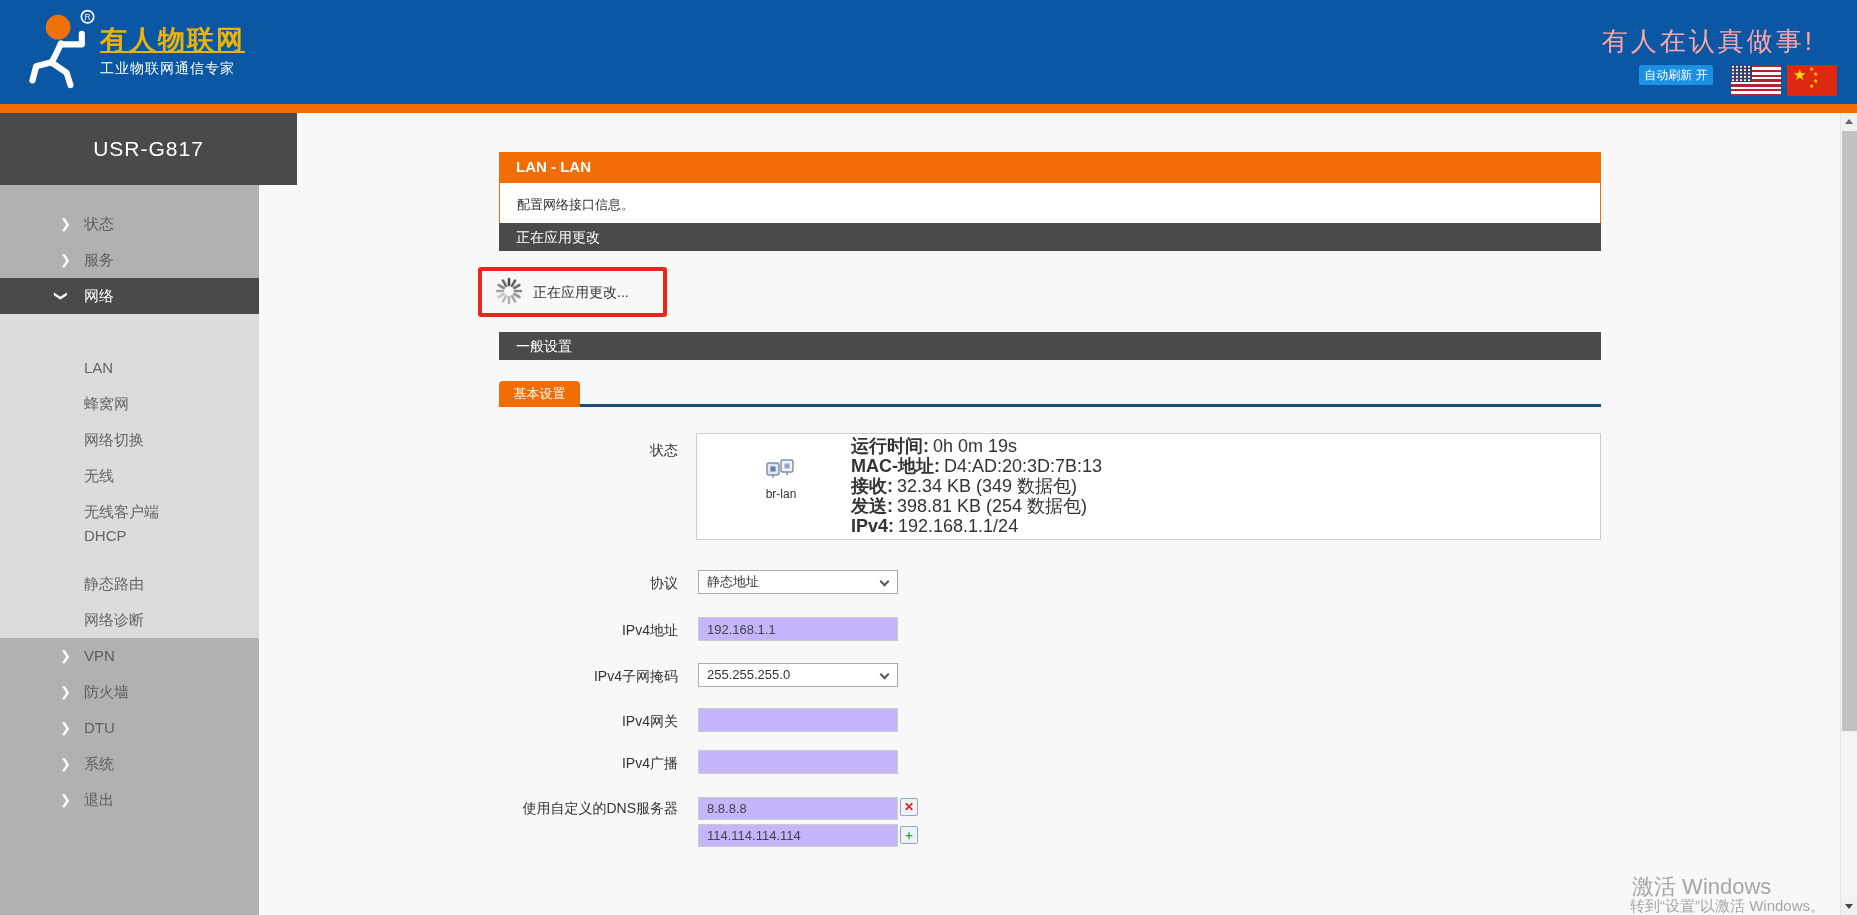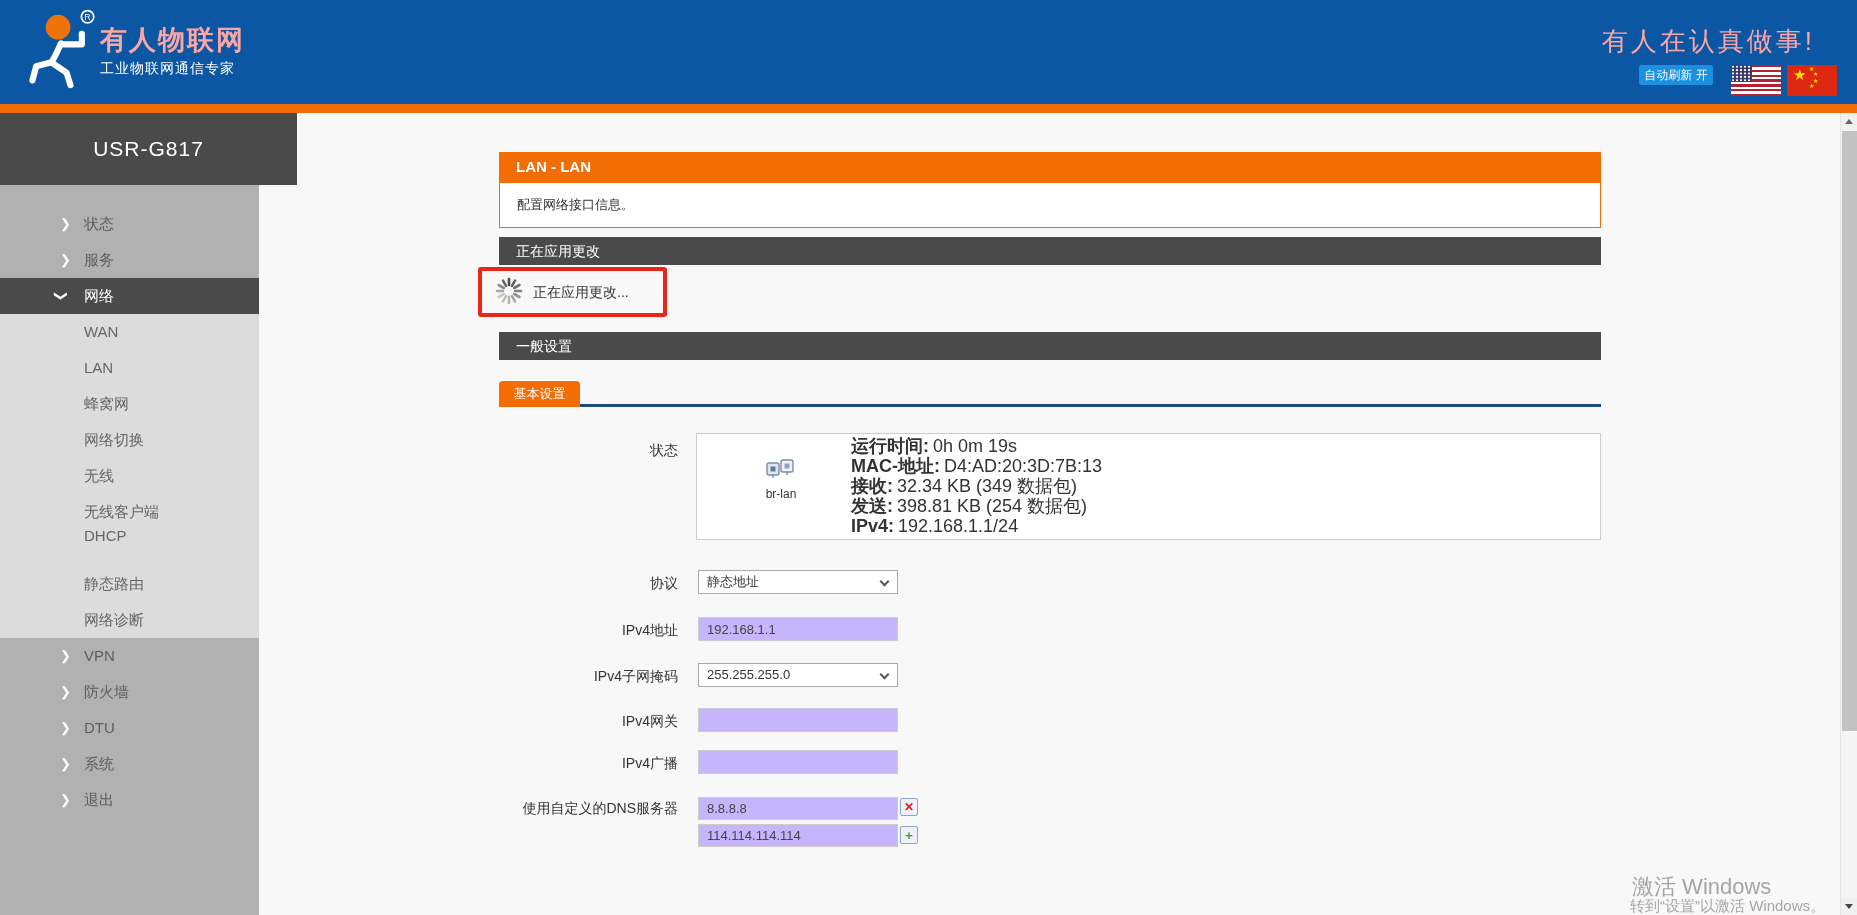--- a/index.html
+++ b/index.html
@@ -4,21 +4,21 @@
 <style>
   * { margin:0; padding:0; box-sizing:border-box; }
   html,body { width:1857px; height:915px; overflow:hidden; }
   body { font-family:"Liberation Sans", sans-serif; background:#f8f8f8; }
   .page { position:relative; width:1857px; height:915px; background:#f8f8f8; overflow:hidden; }
 
   
   .header { position:absolute; left:0; top:0; width:1857px; height:104px; background:#0c57a3; }
   .stripe { position:absolute; left:0; top:104px; width:1857px; height:9px; background:#f26d05; }
   .logo { position:absolute; left:22px; top:6px; width:76px; height:88px; }
-  .brand-title { position:absolute; left:100px; top:22px; color:#fca5a5; font-size:27px; font-weight:bold; letter-spacing:2px; }
+  .brand-title { position:absolute; left:100px; top:22px; color:#eab308; font-size:27px; font-weight:bold; letter-spacing:2px;text-decoration:underline; }
   .brand-sub { position:absolute; left:100px; top:60px; color:#fff; font-size:14px; letter-spacing:1px; }
   .slogan { position:absolute; right:42px; top:24px; color:#fca5a5; font-size:26px; letter-spacing:3px; }
   .refresh-btn { position:absolute; left:1639px; top:65px; width:74px; height:20px; background:#1b8fe0; color:#fff;
                  font-size:12px; text-align:center; line-height:20px; border-radius:2px; cursor:pointer; }
   .flag { position:absolute; top:65px; width:50px; height:31px; }
   .flag-us { left:1731px; background:repeating-linear-gradient(#b22234 0 2.4px,#fff 2.4px 4.8px); }
   .flag-us .canton { position:absolute; left:0; top:0; width:21px; height:17px; background:#3c3b6e;
                      background-image:radial-gradient(#fff 0.8px, transparent 0.9px); background-size:4px 3.4px; }
   .flag-cn { left:1787px; background:#de2910; }
   .flag-cn span { position:absolute; color:#ffde00; line-height:1; }
@@ -35,21 +35,21 @@
   .subpanel { position:absolute; left:0; top:201px; width:259px; height:324px; background:#dcdcdc; }
   .sub-row { position:absolute; left:0; width:259px; height:36px; line-height:36px; font-size:15px; color:#666; cursor:pointer; }
   .sub-row .lbl { position:absolute; left:84px; }
 
   
   .bar { position:absolute; left:499px; width:1102px; color:#fff; }
   .lan-bar { top:152px; height:30px; background:#f26d05; font-size:15px; font-weight:bold; line-height:30px; padding-left:17px; }
   .desc-box { position:absolute; left:499px; top:182px; width:1102px; height:46px; background:#fff;
               border:1px solid #f26d05; font-size:13px; color:#333; line-height:44px; padding-left:17px; }
   .dark-bar { height:28px; background:#4a4a4a; font-size:14px; line-height:28px; padding-left:17px; }
-  .apply-bar { top:237px; }
+  .apply-bar { top:223px; }
   .general-bar { top:332px; }
   .spinner { position:absolute; left:495px; top:277px; width:28px; height:28px; }
   .apply-msg { position:absolute; left:533px; top:284px; font-size:14px; color:#333; }
   .red-annot { position:absolute; left:478px; top:267px; width:189px; height:50px; border:4px solid #e8261a; border-radius:3px; z-index:5; }
 
   .tab { position:absolute; left:499px; top:381px; width:81px; height:26px; background:#f26d05; color:#fff; font-size:13px;
          text-align:center; line-height:26px; border-radius:4px 4px 0 0; cursor:pointer; }
   .tab-line { position:absolute; left:580px; top:404px; width:1021px; height:3px; background:#1d4e79; }
 
   .fld-label { position:absolute; left:400px; width:278px; text-align:right; font-size:14px; color:#333; }
@@ -126,23 +126,20 @@
     <div class="side-row" style="top:129px">
       <span class="chev">❯</span>
       <span class="lbl">服务</span>
       </div>
     <div class="side-row active" style="top:165px">
       <span class="chev">❯</span>
       <span class="lbl">网络</span>
       </div>
 
     <div class="subpanel">
-      <div class="sub-row" style="top:0">
-          <span class="lbl">WAN</span>
-        </div>
       <div class="sub-row" style="top:36px">
           <span class="lbl">LAN</span>
         </div>
       <div class="sub-row" style="top:72px">
           <span class="lbl">蜂窝网</span>
         </div>
       <div class="sub-row" style="top:108px">
           <span class="lbl">网络切换</span>
         </div>
       <div class="sub-row" style="top:144px">

